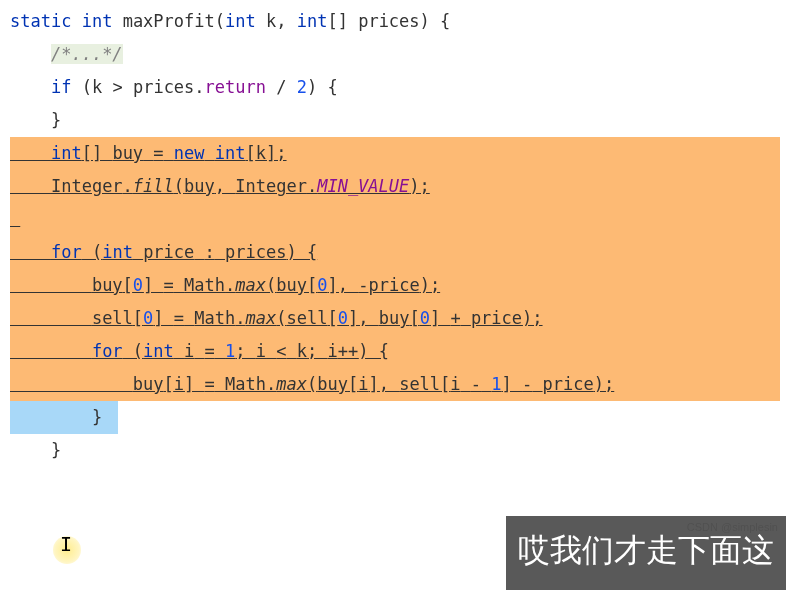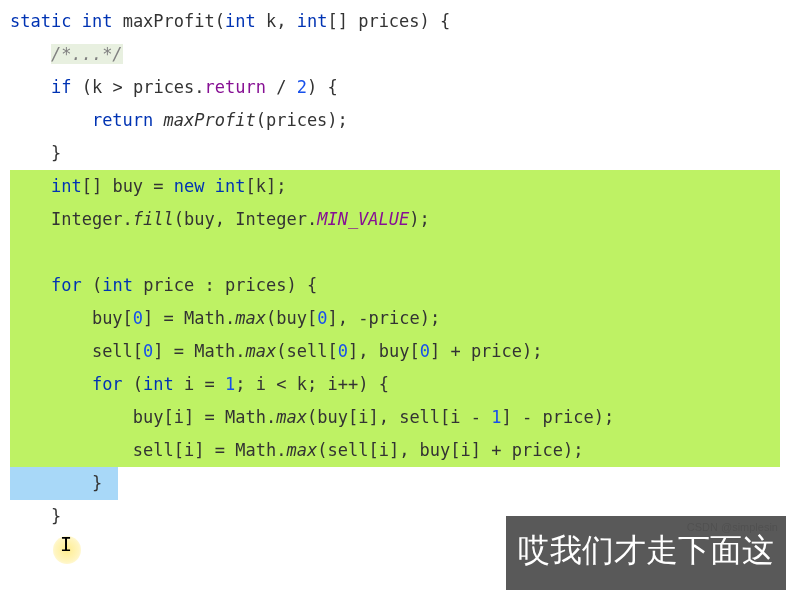--- a/index.html
+++ b/index.html
@@ -21,21 +21,22 @@
     .code-container {
       padding: 5px 6px 0 10px;
       position: relative;
     }
     .line {
       white-space: pre;
       position: relative;
       height: 33px;
     }
     .line.selected {
-      background: #bef264;
+      background: #fdba74;
+      text-decoration: underline;
     }
     .line.selected-partial {
       position: relative;
     }
     .selection-bg {
       position: absolute;
       top: 0;
       left: 0;
       height: 100%;
       background: #a8d8f8;
@@ -93,42 +94,40 @@
 <body>
 
 <div class="code-container">
 
 <div class="line"><span class="kw">static</span> <span class="kw">int</span> <span class="method">maxProfit</span>(<span class="kw">int</span> <span>k</span>, <span class="kw">int</span>[] <span>prices</span>) {</div>
 
 <div class="line">    <span class="comment highlight-comment">/*...*/</span></div>
 
 <div class="line">    <span class="kw">if</span> (<span>k</span> <span>&gt;</span> <span>prices</span>.<span class="field-static">return</span> <span>/</span> <span class="num">2</span>) {</div>
 
-<div class="line">        <span class="kw">return</span> <span class="method-italic">maxProfit</span>(<span>prices</span>);</div>
 
 <div class="line">    <span>}</span></div>
 
 <div class="line selected">    <span class="kw">int</span>[] <span>buy</span> <span>=</span> <span class="kw">new</span> <span class="kw">int</span>[<span>k</span>];</div>
 
 
 <div class="line selected">    <span>Integer</span>.<span class="method-italic">fill</span>(<span>buy</span>, <span>Integer</span>.<span class="field-purple">MIN_VALUE</span>);</div>
 
 <div class="line selected"> </div>
 
 <div class="line selected">    <span class="kw">for</span> (<span class="kw">int</span> <span>price</span> <span>:</span> <span>prices</span>) {</div>
 
 <div class="line selected">        <span>buy</span>[<span class="num">0</span>] <span>=</span> <span>Math</span>.<span class="method-italic">max</span>(<span>buy</span>[<span class="num">0</span>], <span>-</span><span>price</span>);</div>
 
 <div class="line selected">        <span>sell</span>[<span class="num">0</span>] <span>=</span> <span>Math</span>.<span class="method-italic">max</span>(<span>sell</span>[<span class="num">0</span>], <span>buy</span>[<span class="num">0</span>] <span>+</span> <span>price</span>);</div>
 
 <div class="line selected">        <span class="kw">for</span> (<span class="kw">int</span> <span>i</span> <span>=</span> <span class="num">1</span>; <span>i</span> <span>&lt;</span> <span>k</span>; <span>i</span><span>++</span>) {</div>
 
 <div class="line selected">            <span>buy</span>[<span>i</span>] <span>=</span> <span>Math</span>.<span class="method-italic">max</span>(<span>buy</span>[<span>i</span>], <span>sell</span>[<span>i</span> <span>-</span> <span class="num">1</span>] <span>-</span> <span>price</span>);</div>
 
-<div class="line selected">            <span>sell</span>[<span>i</span>] <span>=</span> <span>Math</span>.<span class="method-italic">max</span>(<span>sell</span>[<span>i</span>], <span>buy</span>[<span>i</span>] <span>+</span> <span>price</span>);</div>
 
 <div class="line selected-partial"><div class="selection-bg" style="width:108px;"></div>        <span>}</span></div>
 
 <div class="line">    <span>}</span></div>
 
 </div>
 
 <div class="cursor-marker" style="left:53px; bottom:36px;"></div>
 <div class="text-cursor" style="left:60px; bottom:36px;">I</div>
 

